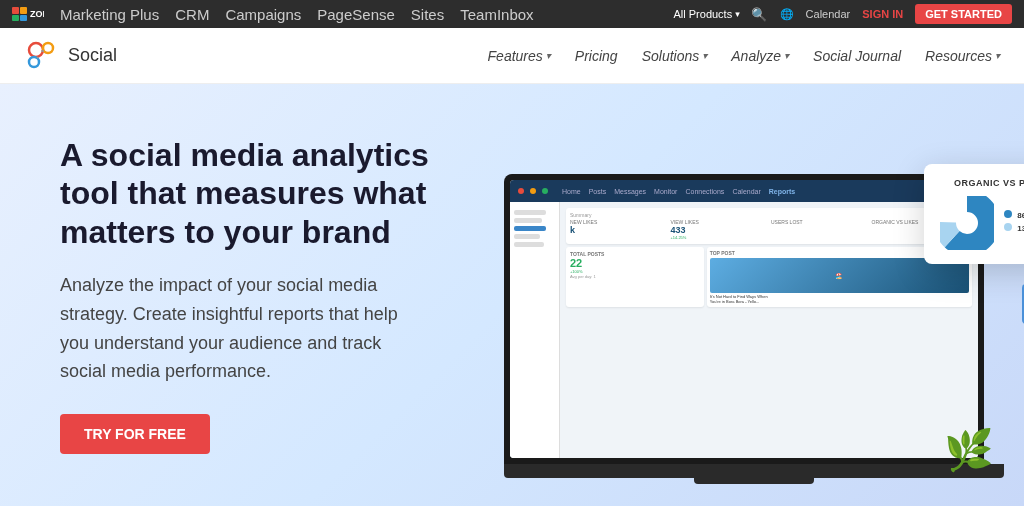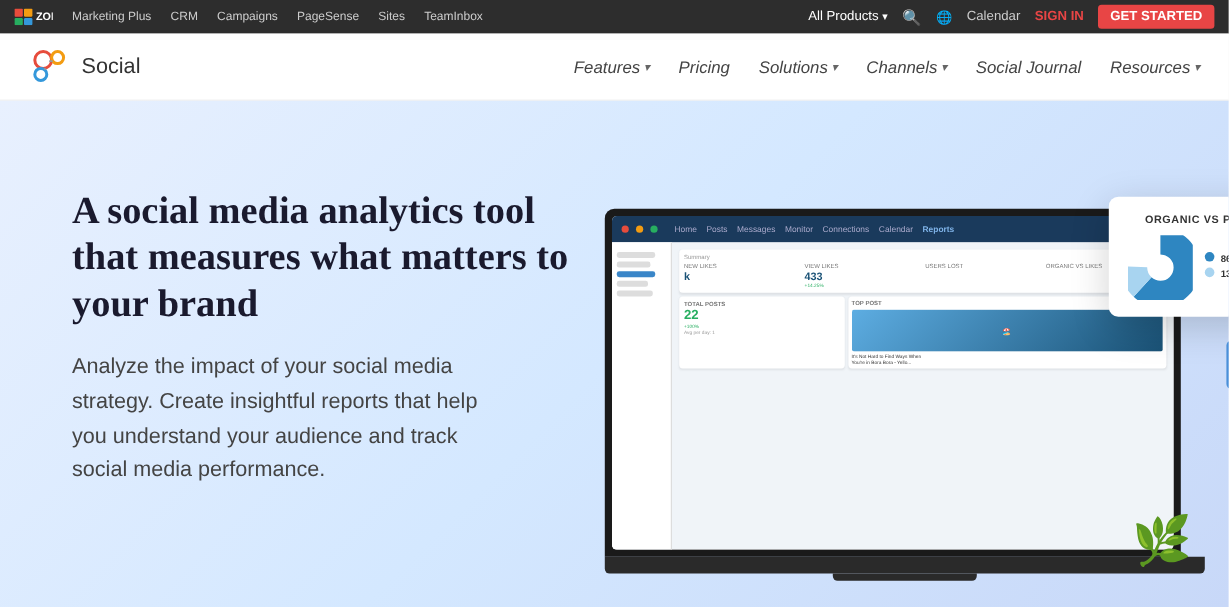--- a/index.html
+++ b/index.html
@@ -9,21 +9,21 @@
     #top-bar {
       background: #2d2d2d;
       height: 28px;
       display: flex;
       align-items: center;
       justify-content: space-between;
       padding: 0 12px;
     }
     #top-bar-left { display: flex; align-items: center; gap: 16px; }
     #top-bar-left .zoho-logo { display: flex; align-items: center; gap: 4px; }
-    .top-nav-item { color: #ccc; font-size: 10px; cursor: pointer; text-decoration: none; }
+    .top-nav-item { color: #ccc; font-size: 15px; cursor: pointer; text-decoration: none; }
     #top-bar-right { display: flex; align-items: center; gap: 12px; }
     .all-products-btn { color: #fff; font-size: 11px; display: flex; align-items: center; gap: 3px; cursor: pointer; justify-content: center; }
     .search-icon-top { color: #ccc; font-size: 13px; cursor: pointer; }
     .globe-icon { color: #ccc; font-size: 11px; }
     .english-text { color: #ccc; font-size: 11px; }
     .sign-in-btn { color: #e84545; font-size: 11px; font-weight: 600; cursor: pointer; }
     .get-started-btn {
       background: #e84545;
       color: #fff;
       font-size: 11px;
@@ -64,21 +64,20 @@
     #hero-content {
       flex: 0 0 420px;
       z-index: 2;
     }
     #hero-title {
       font-size: 32px;
       font-weight: 700;
       color: #1a1a2e;
       line-height: 1.2;
       margin-bottom: 20px;
-      font-family: Liberation Serif, serif;
     }
     #hero-description {
       font-size: 18px;
       color: #444;
       line-height: 1.6;
       margin-bottom: 28px;
       max-width: 350px;
     }
     #try-btn {
       background: #e84545;
@@ -270,37 +269,38 @@
       <span class="arrow">▾</span>
     </span>
     <span class="nav-link">
       <span>Pricing</span>
     </span>
     <span class="nav-link">
       <span>Solutions</span>
       <span class="arrow">▾</span>
     </span>
     <span class="nav-link">
-      <span>Channels</span>
+      <span>Analyze</span>
       <span class="arrow">▾</span>
     </span>
     <span class="nav-link">
       <span>Social Journal</span>
     </span>
     <span class="nav-link">
       <span>Resources</span>
       <span class="arrow">▾</span>
     </span>
   </div>
 </div>
 
 <div id="hero">
   <div id="hero-content">
     <h1 id="hero-title">A social media analytics tool that measures what matters to your brand</h1>
     <p id="hero-description">Analyze the impact of your social media strategy. Create insightful reports that help you understand your audience and track social media performance.</p>
+    <button id="try-btn">TRY FOR FREE</button>
   </div>
 
   <div id="hero-visual">
 
     <div class="laptop">
       <div class="laptop-screen">
         <div class="laptop-screen-inner">
 
           <div class="dashboard-header">
             <div class="dash-dot" style="background:#e74c3c;"></div>

